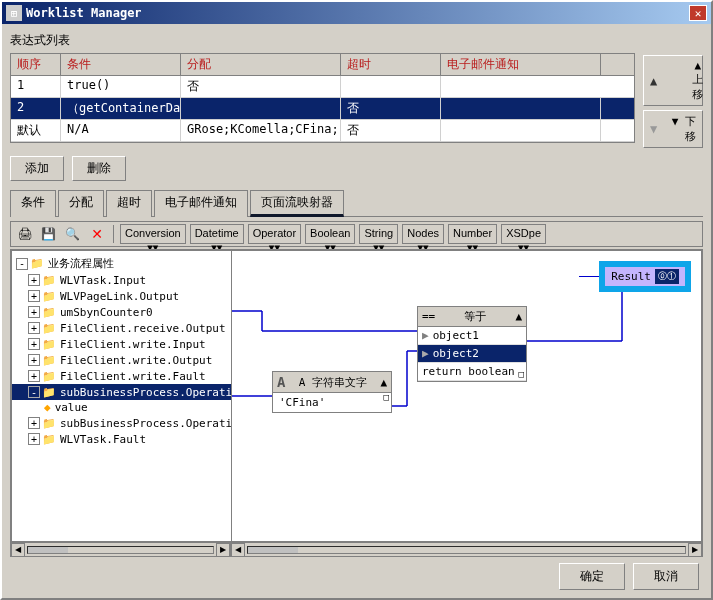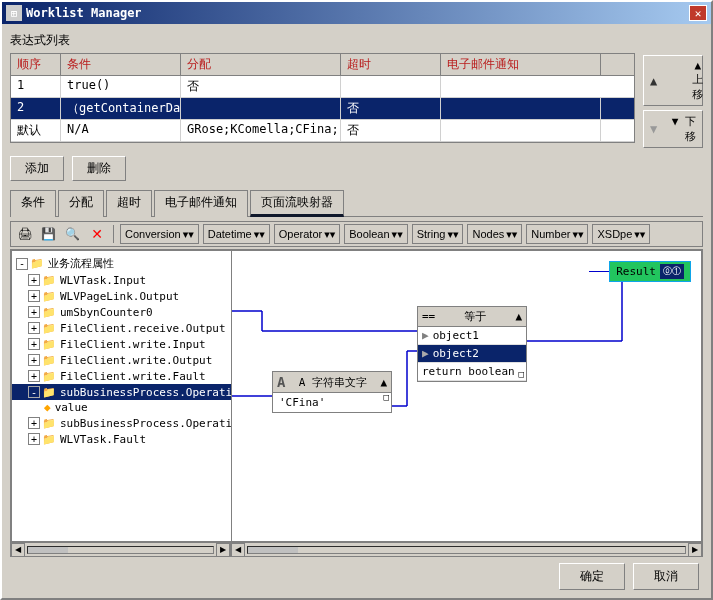--- a/index.html
+++ b/index.html
@@ -207,20 +207,21 @@
     .dropdown-btn {
       display: flex;
       align-items: center;
       padding: 2px 4px;
       background: #d4d0c8;
       border: 1px solid #808080;
       cursor: pointer;
       font-size: 11px;
       height: 20px;
       gap: 2px;
+      flex-direction: column;
     }
 
     .bottom-area {
       flex: 1;
       display: flex;
       overflow: hidden;
       border: 1px solid #808080;
       background: white;
     }
 
@@ -569,21 +570,21 @@
               <span>▲</span>
             </div>
             <div class="string-node-value">
               <span>'CFina'</span>
               <span style="position:absolute; right:2px; bottom:10px; font-size:9px;">□</span>
             </div>
           </div>
 
           <div style="position:absolute; right:10px; top:10px; display:flex; align-items:center;">
             <div style="height:1px; width:20px; background:#0000cc;"></div>
-            <div style="background:#22c55e; border:1px solid #0ea5e9; padding:2px 6px; font-size:11px; display:flex; align-items:center; gap:4px;">
+            <div style="background:#c4b5fd; border:6px solid #0ea5e9; padding:2px 6px; font-size:11px; display:flex; align-items:center; gap:4px;">
               <span>Result</span>
               <span style="background:#0a246a; color:white; font-size:9px; padding:1px 3px;">⓪①</span>
             </div>
           </div>
         </div>
       </div>
 
       <div style="display:flex; height:14px; background:#d4d0c8; border-top:1px solid #808080;">
         <div style="width:220px; border-right:1px solid #808080; display:flex; align-items:center;">
           <button style="width:14px; height:14px; background:#d4d0c8; border:1px solid #808080; font-size:8px; cursor:pointer; padding:0;">◀</button>

